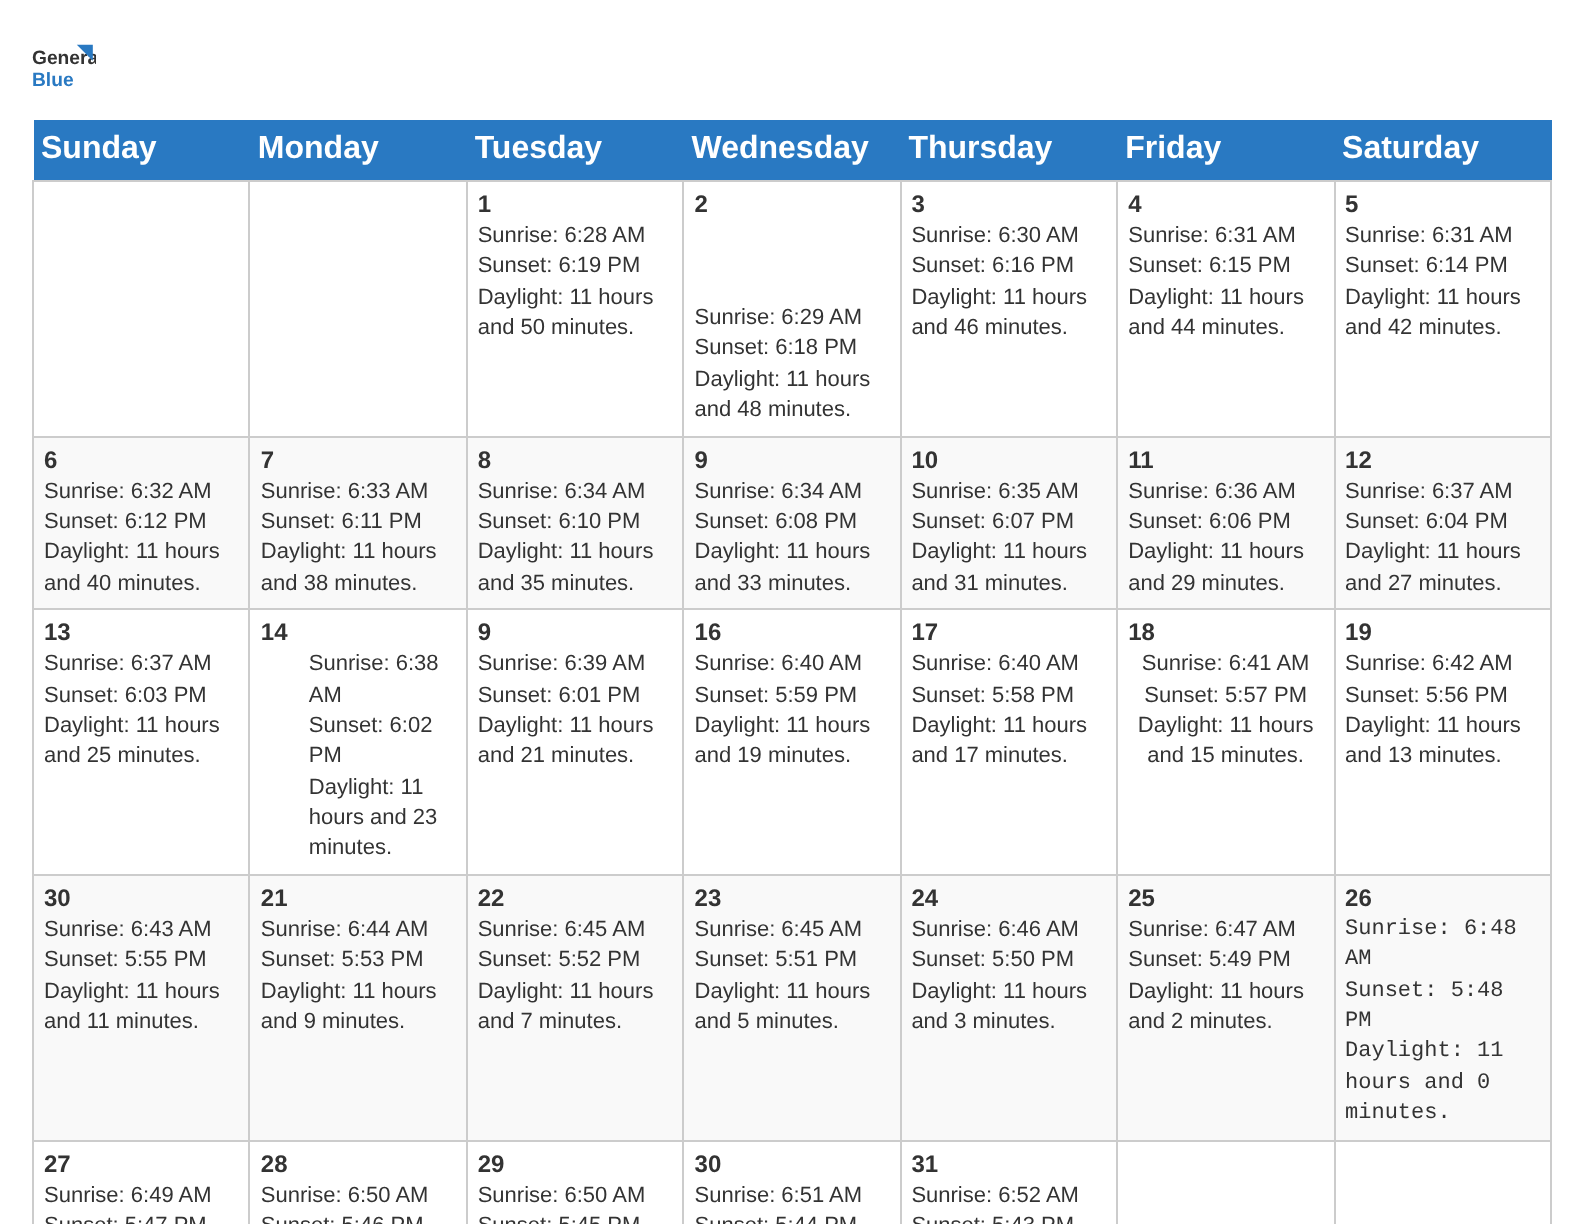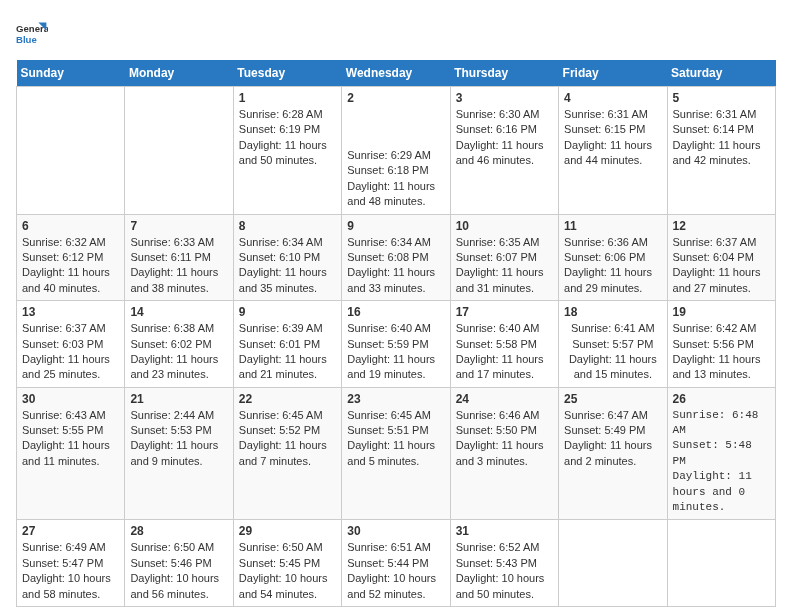--- a/index.html
+++ b/index.html
@@ -56,21 +56,21 @@
       width: 100%;
       border-collapse: collapse;
       font-size: 11px;
     }
     .calendar th {
       background-color: #2979c2;
       color: #fff;
       padding: 6px 4px;
       text-align: left;
       font-weight: bold;
-      font-size: 12px;
+      font-size: 16px;
     }
     .calendar td {
       border: 1px solid #ccc;
       vertical-align: top;
       padding: 4px 5px;
       width: calc(100% / 7);
       min-height: 80px;
       height: 85px;
     }
     .calendar tr.week-row td {
@@ -207,21 +207,21 @@
       </tr>
       <tr class="week-row">
         <td>
           <div class="day-number">13</div>
           <div class="day-info" style="white-space: pre-wrap;">Sunrise: 6:37 AM
 Sunset: 6:03 PM
 Daylight: 11 hours and 25 minutes.</div>
         </td>
         <td>
           <div class="day-number">14</div>
-          <div class="day-info" style="white-space: pre-wrap;">Sunrise: 6:38 AM
+          <div class="day-info" style="white-space: pre-wrap; margin-left: 24px;">Sunrise: 6:38 AM
 Sunset: 6:02 PM
 Daylight: 11 hours and 23 minutes.</div>
         </td>
         <td>
           <div class="day-number">9</div>
           <div class="day-info" style="white-space: pre-wrap;">Sunrise: 6:39 AM
 Sunset: 6:01 PM
 Daylight: 11 hours and 21 minutes.</div>
         </td>
         <td>
@@ -251,21 +251,21 @@
       </tr>
       <tr class="week-row">
         <td>
           <div class="day-number">30</div>
           <div class="day-info" style="white-space: pre-wrap;">Sunrise: 6:43 AM
 Sunset: 5:55 PM
 Daylight: 11 hours and 11 minutes.</div>
         </td>
         <td>
           <div class="day-number">21</div>
-          <div class="day-info" style="white-space: pre-wrap;">Sunrise: 2:44 AM
+          <div class="day-info" style="white-space: pre-wrap;">Sunrise: 6:44 AM
 Sunset: 5:53 PM
 Daylight: 11 hours and 9 minutes.</div>
         </td>
         <td>
           <div class="day-number">22</div>
           <div class="day-info" style="white-space: pre-wrap;">Sunrise: 6:45 AM
 Sunset: 5:52 PM
 Daylight: 11 hours and 7 minutes.</div>
         </td>
         <td>

